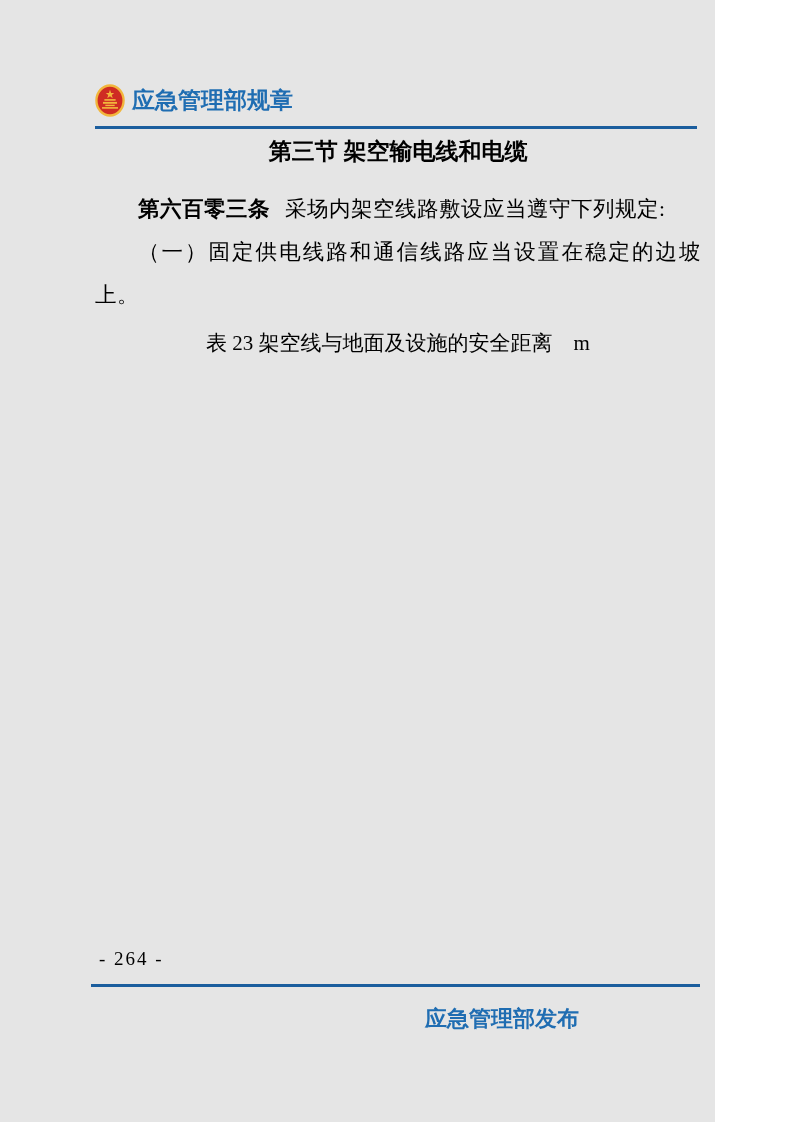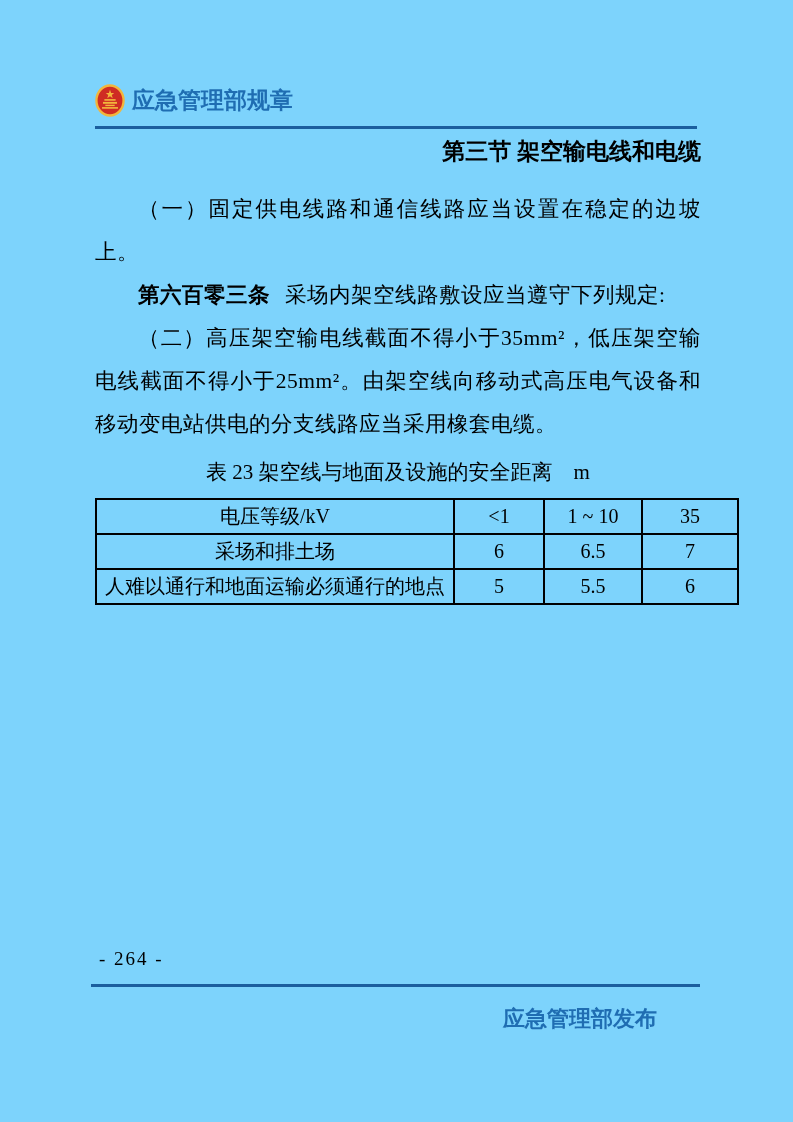--- a/index.html
+++ b/index.html
@@ -1,19 +1,19 @@
 <!DOCTYPE html>
 <html><head>
 <meta charset="utf-8">
 <style>
   html,body { margin:0; padding:0; background:#ffffff; }
   .page {
     position:relative;
-    width:793px; height:1122px;
-    background:#7dd3fc;
+    width:715px; height:1122px;
+    background:#e5e5e5;
     font-family:"Liberation Serif","DejaVu Serif",serif;
     color:#000;
     overflow:hidden;
   }
 
   
   .header {
     position:absolute; top:84px; left:95px; width:602px;
     display:flex; align-items:center; gap:7px;
     padding-bottom:9px;
@@ -23,21 +23,21 @@
   .agency-label {
     font-family:"Liberation Sans","DejaVu Sans",sans-serif;
     font-weight:bold; font-size:23px; color:#1f6db2; line-height:1;
   }
 
   
   .main {
     position:absolute; top:136px; left:95px; width:606px;
   }
   .section-title {
-    text-align:right; font-weight:bold; font-size:23px;
+    text-align:center; font-weight:bold; font-size:23px;
     line-height:32px; margin:0 0 20px 0;
   }
   .para {
     margin:0; font-size:21.5px; line-height:43px;
     text-align:justify; text-indent:43px;
     letter-spacing:0.5px;
   }
   .lead { font-weight:bold; margin-right:15px; }
 
   
@@ -85,52 +85,29 @@
       <rect x="17" y="38" width="30" height="4" fill="#f2b63c"></rect>
       <rect x="22" y="44" width="20" height="3" fill="#f2b63c"></rect>
       <rect x="15" y="49" width="34" height="3.5" fill="#f2b63c"></rect>
     </svg>
     <span class="agency-label">应急管理部规章</span>
   </div>
 
   <div class="main">
     <h1 class="section-title">第三节 架空输电线和电缆</h1>
 
+    <p class="para"><span class="lead">第六百零三条</span><span>采场内架空线路敷设应当遵守下列规定:</span></p>
+
     <p class="para"><span>（一）固定供电线路和通信线路应当设置在稳定的边坡上。</span></p>
 
-    <p class="para"><span class="lead">第六百零三条</span><span>采场内架空线路敷设应当遵守下列规定:</span></p>
-
-    <p class="para"><span>（二）高压架空输电线截面不得小于35mm²，低压架空输电线截面不得小于25mm²。由架空线向移动式高压电气设备和移动变电站供电的分支线路应当采用橡套电缆。</span></p>
 
 
 
 
     <p class="table-caption">表 23 架空线与地面及设施的安全距离　m</p>
 
-    <table class="safety">
-      <tbody>
-          <tr>
-        <td class="col-label">电压等级/kV</td>
-        <td class="col-v1">&lt;1</td>
-        <td class="col-v2">1 ~ 10</td>
-        <td class="col-v3">35</td>
-      </tr>
-      <tr>
-        <td>采场和排土场</td>
-        <td>6</td>
-        <td>6.5</td>
-        <td>7</td>
-      </tr>
-      <tr>
-        <td>人难以通行和地面运输必须通行的地点</td>
-        <td>5</td>
-        <td>5.5</td>
-        <td>6</td>
-      </tr>
-    </tbody>
-      </table>
   </div>
 
   <div class="page-number">- 264 -</div>
   <div class="footer-rule"></div>
   <div class="publisher">应急管理部发布</div>
 
 </div>
 
 </body></html>

